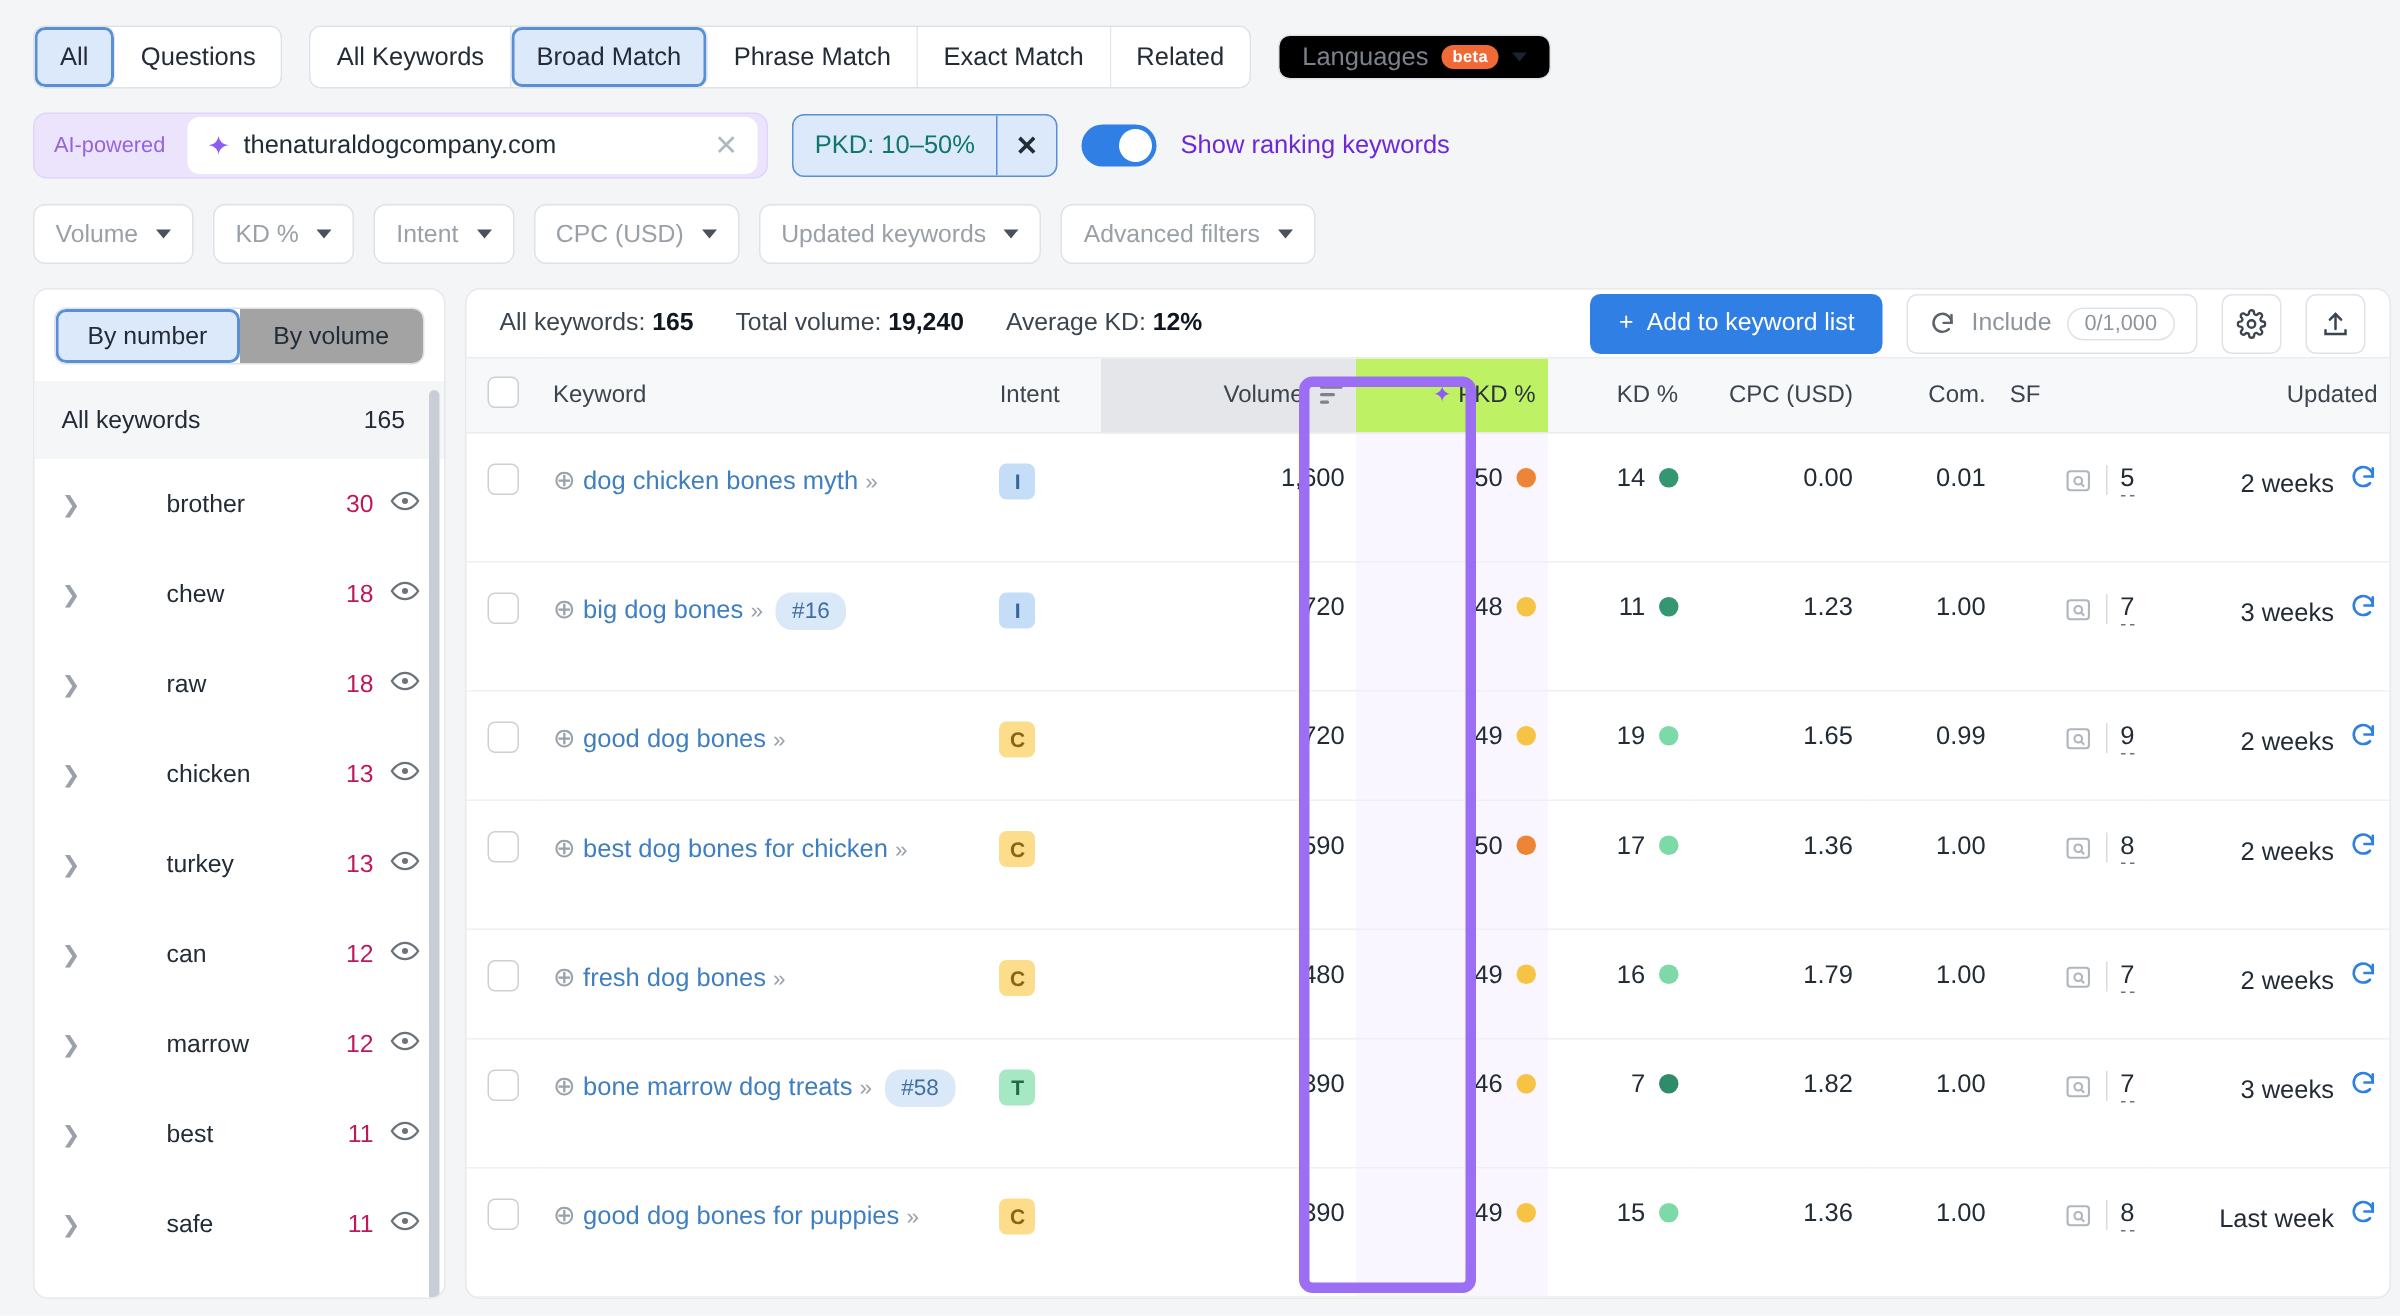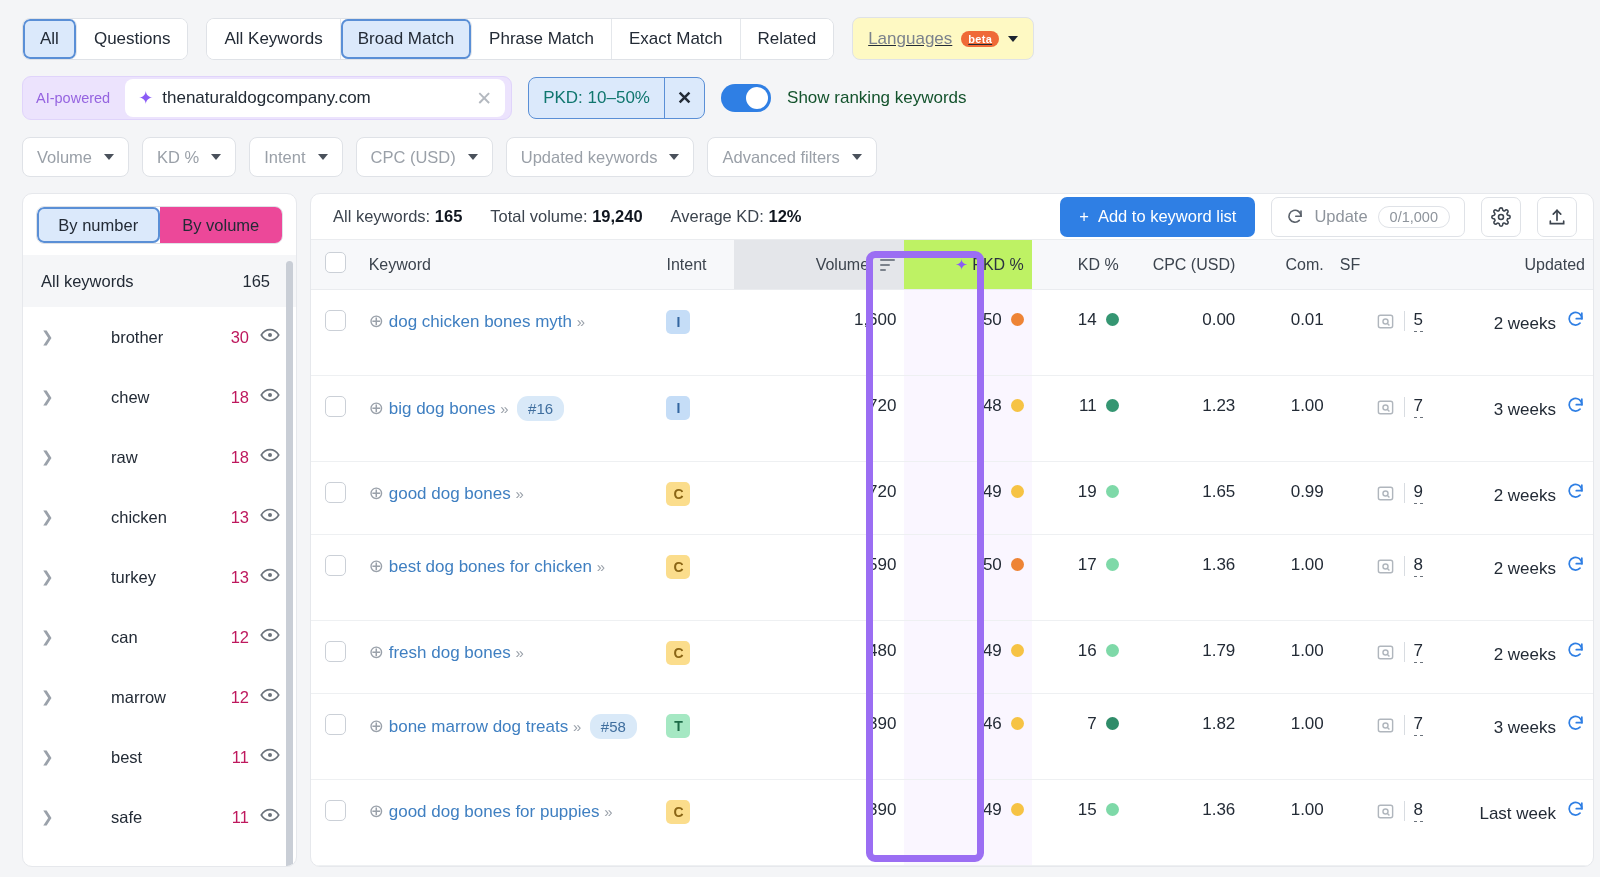--- a/index.html
+++ b/index.html
@@ -19,22 +19,22 @@
     padding:0 17px; font-size:17px; color:#232b36;
     background:#fff; border-right:1px solid #e4e7eb; cursor:pointer;
     white-space:nowrap; height:100%;
   }
   .seg-btn:last-child { border-right:none; }
   .seg-btn.active {
     background:#dbe9fb; box-shadow: inset 0 0 0 2px #5a8fd6; border-radius:7px;
     position:relative; z-index:2;
   }
   .lang-box {
-    display:flex; align-items:center; gap:9px; height:43px; padding:0 15px;
-    background:#fef9c3; border:1px solid #dfe2e7; border-radius:8px; cursor:pointer;text-decoration:underline;
+    display:flex; align-items:center; gap:9px; height:30px; padding:0 15px;
+    background:#000000; border:1px solid #dfe2e7; border-radius:8px; cursor:pointer;
   }
   .lang-box .lbl { font-size:17px; color:#7b828c; }
   .beta {
     background:#ef6a37; color:#fff; font-size:11px; font-weight:bold;
     padding:2px 7px; border-radius:9px; letter-spacing:.3px;
   }
   .caret { width:0;height:0;border-left:5.5px solid transparent;border-right:5.5px solid transparent;border-top:6.5px solid #1c2430; }
   .caret.grey { border-top-color:#4a515b; }
 
   
@@ -52,38 +52,38 @@
   .ai-val { font-size:17px; color:#222b35; flex:1; }
   .x-grey { color:#b3b8bf; font-size:19px; cursor:pointer; font-weight:300; }
   .pkd-chip {
     display:flex; align-items:stretch; border:1px solid #5a8fd6; background:#dbe9fb;
     border-radius:8px; height:42px; overflow:hidden;
   }
   .pkd-chip .txt { display:flex; align-items:center; padding:0 14px; font-size:17px; color:#0f766e; }
   .pkd-chip .xbtn { display:flex; align-items:center; padding:0 12px; border-left:1px solid #5a8fd6; font-size:18px; font-weight:bold; cursor:pointer; }
   .toggle { width:50px; height:28px; border-radius:14px; background:#2f7fe4; position:relative; cursor:pointer; }
   .toggle::after { content:""; position:absolute; right:3px; top:3px; width:22px; height:22px; border-radius:50%; background:#fff; }
-  .toggle-lbl { font-size:17px; color:#14532d; }
+  .toggle-lbl { font-size:17px; color:#6d28d9; }
 
   
   .filters { display:flex; gap:13px; padding:17px 0 0 22px; }
   .fchip {
     display:flex; align-items:center; gap:12px; height:40px; padding:0 14px;
     background:#fff; border:1px solid #dfe2e7; border-radius:8px;
     font-size:16.5px; color:#9aa0a8; cursor:pointer; white-space:nowrap;
   }
 
   
   .body { display:flex; gap:13px; padding:16px 0 0 22px; height:690px; }
 
   
   .sidebar { width:275px; background:#fff; border:1px solid #e6e8ec; border-radius:10px; overflow:hidden; display:flex; flex-direction:column; }
   .sb-head { padding:12px 13px 11px 13px; }
   .sb-seg { display:flex; border:1px solid #dfe2e7; border-radius:8px; overflow:hidden; height:38px; }
-  .sb-seg div { flex:1; display:flex; align-items:center; justify-content:center; font-size:16.5px; cursor:pointer; background:#ec4899; }
+  .sb-seg div { flex:1; display:flex; align-items:center; justify-content:center; font-size:16.5px; cursor:pointer; background:#a3a3a3; }
   .sb-seg div.active { background:#dbe9fb; box-shadow: inset 0 0 0 2px #5a8fd6; border-radius:7px; }
   .sb-list { flex:1; position:relative; overflow:hidden; }
   .sb-all { display:flex; align-items:center; justify-content:space-between; padding:0 26px 0 18px; height:52px; background:#f5f6f8; font-size:16.5px; cursor:pointer; }
   .sb-item { display:flex; align-items:center; padding:0 16px 0 18px; height:60px; font-size:16.5px; cursor:pointer; }
   .sb-arrow { color:#9aa1aa; font-size:15px; width:22px; }
   .sb-name { flex:1;margin-left:48px; }
   .sb-count { color:#be185d; margin-right:11px; }
   .eye { width:20px; height:20px; flex:none; }
   .sb-scroll { position:absolute; right:3px; top:6px; width:7px; height:610px; background:#c9ced6; border-radius:4px; }
 
@@ -347,21 +347,21 @@
         <div style="flex:1"></div>
         <div class="btn-blue">
           <span>+</span>
           <span>Add to keyword list</span>
         </div>
         <div class="btn-plain">
           <svg width="18" height="18" viewBox="0 0 24 24" fill="none" stroke="#5c636c" stroke-width="2.2" stroke-linecap="round">
             <path d="M20 11a8 8 0 1 0-2.3 5.6"></path>
               <path d="M20 4v7h-7"></path>
           </svg>
-          <span>Update</span>
+          <span>Include</span>
           <span class="pill-count">0/1,000</span>
         </div>
         <div class="icon-btn">
           <svg width="20" height="20" viewBox="0 0 24 24" fill="none" stroke="#3c444e" stroke-width="1.9">
             <circle cx="12" cy="12" r="3"></circle>
             <path d="M19.4 15a1.6 1.6 0 0 0 .3 1.8l.1.1a2 2 0 1 1-2.8 2.8l-.1-.1a1.6 1.6 0 0 0-1.8-.3 1.6 1.6 0 0 0-1 1.5V21a2 2 0 1 1-4 0v-.1A1.6 1.6 0 0 0 9 19.4a1.6 1.6 0 0 0-1.8.3l-.1.1a2 2 0 1 1-2.8-2.8l.1-.1a1.6 1.6 0 0 0 .3-1.8 1.6 1.6 0 0 0-1.5-1H3a2 2 0 1 1 0-4h.1A1.6 1.6 0 0 0 4.6 9a1.6 1.6 0 0 0-.3-1.8l-.1-.1a2 2 0 1 1 2.8-2.8l.1.1a1.6 1.6 0 0 0 1.8.3H9a1.6 1.6 0 0 0 1-1.5V3a2 2 0 1 1 4 0v.1a1.6 1.6 0 0 0 1 1.5 1.6 1.6 0 0 0 1.8-.3l.1-.1a2 2 0 1 1 2.8 2.8l-.1.1a1.6 1.6 0 0 0-.3 1.8V9a1.6 1.6 0 0 0 1.5 1H21a2 2 0 1 1 0 4h-.1a1.6 1.6 0 0 0-1.5 1z"></path>
           </svg>
         </div>
         <div class="icon-btn">
           <svg width="20" height="20" viewBox="0 0 24 24" fill="none" stroke="#3c444e" stroke-width="2" stroke-linecap="round">

